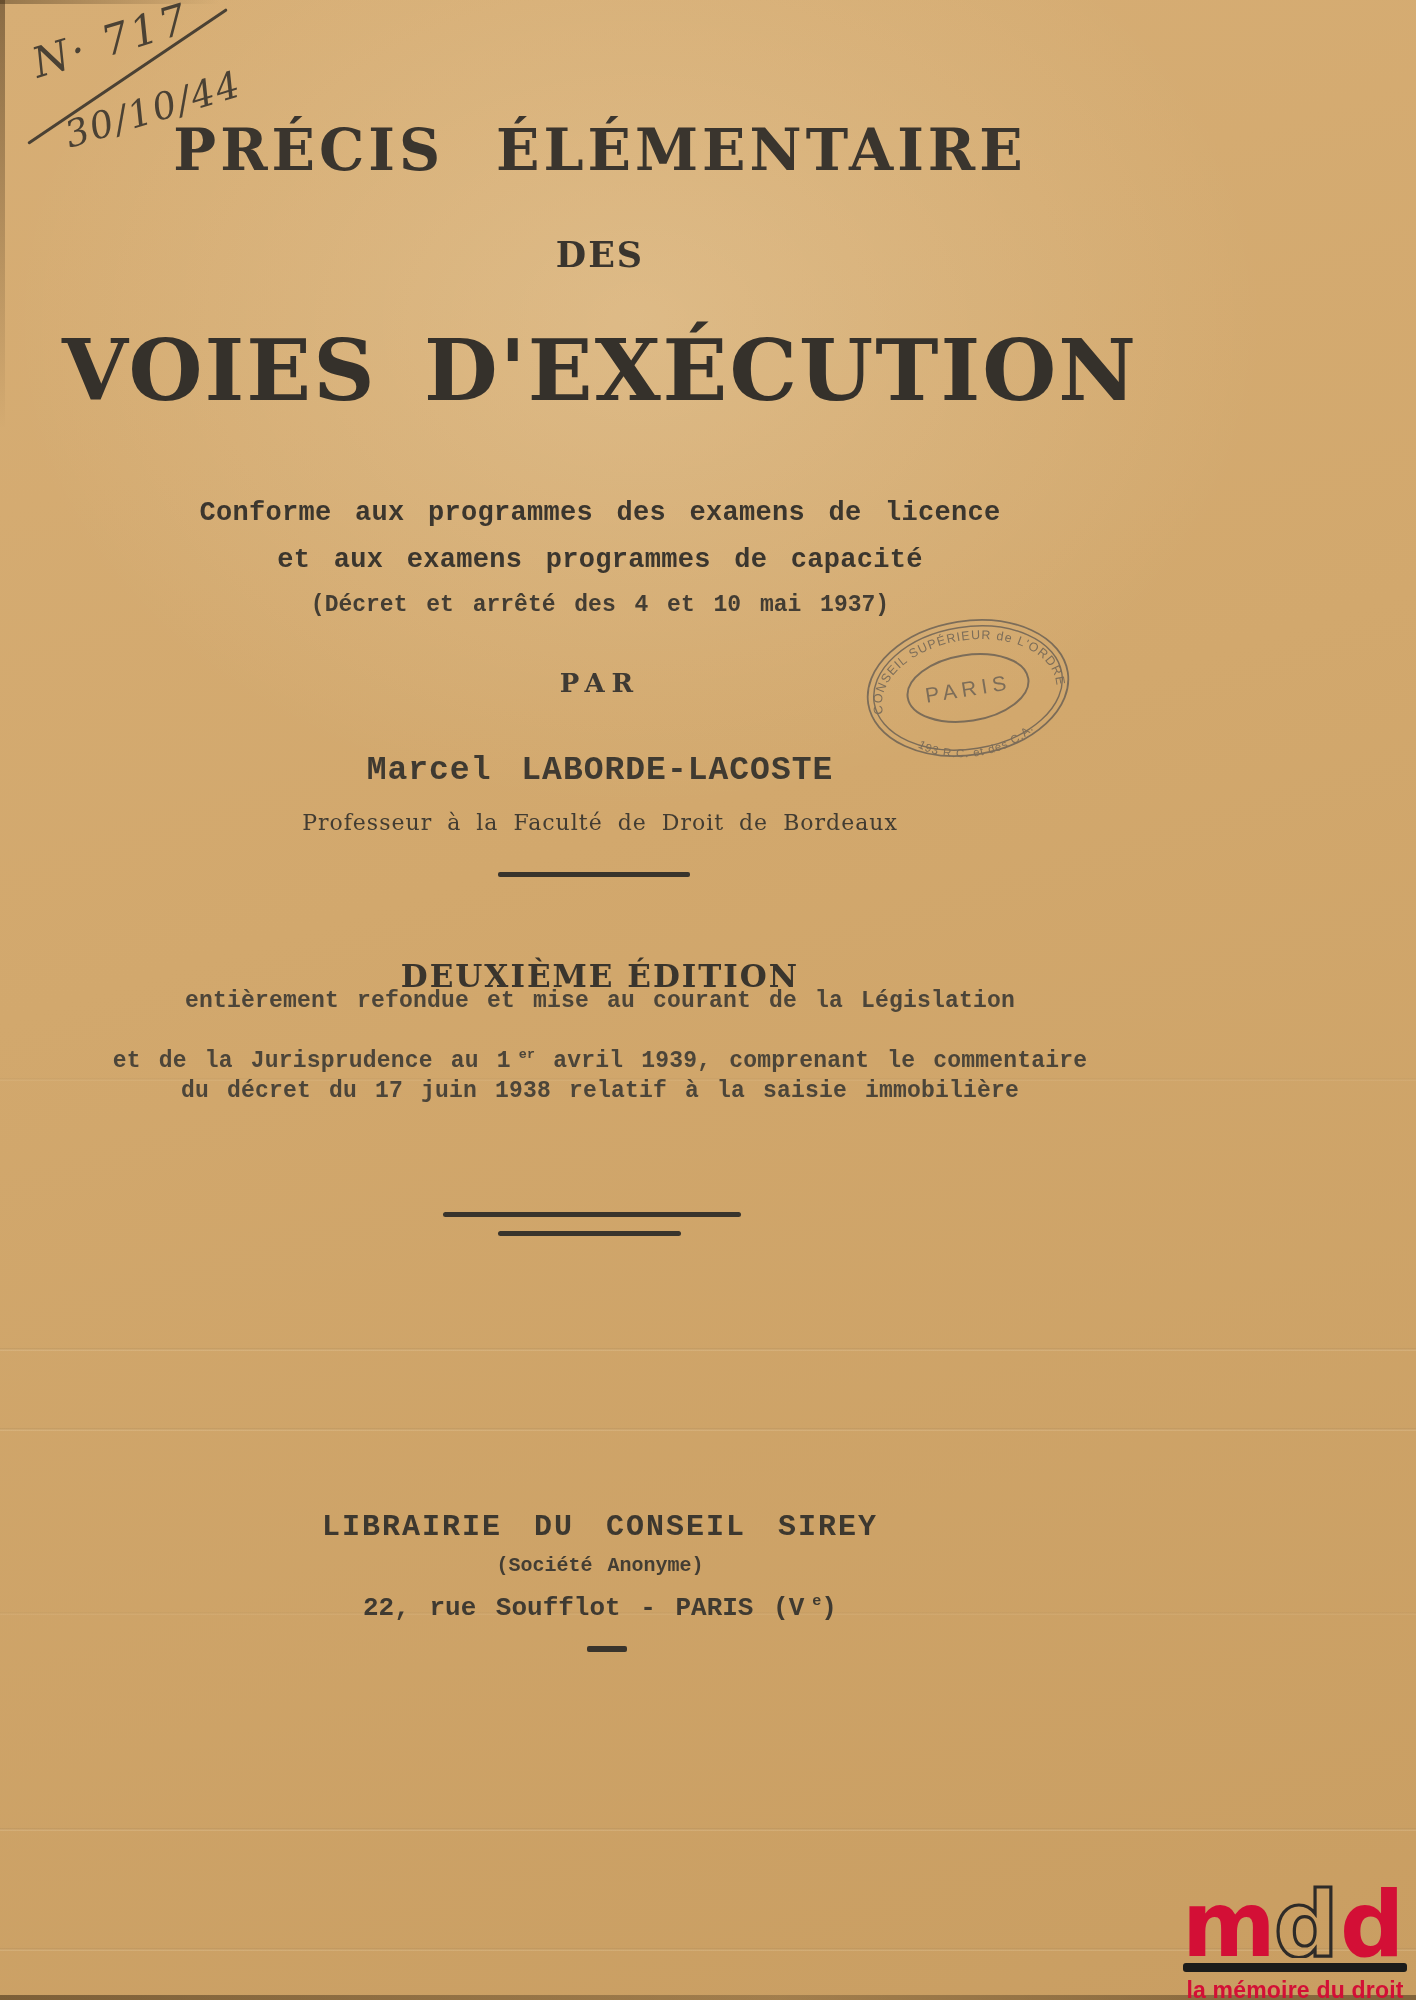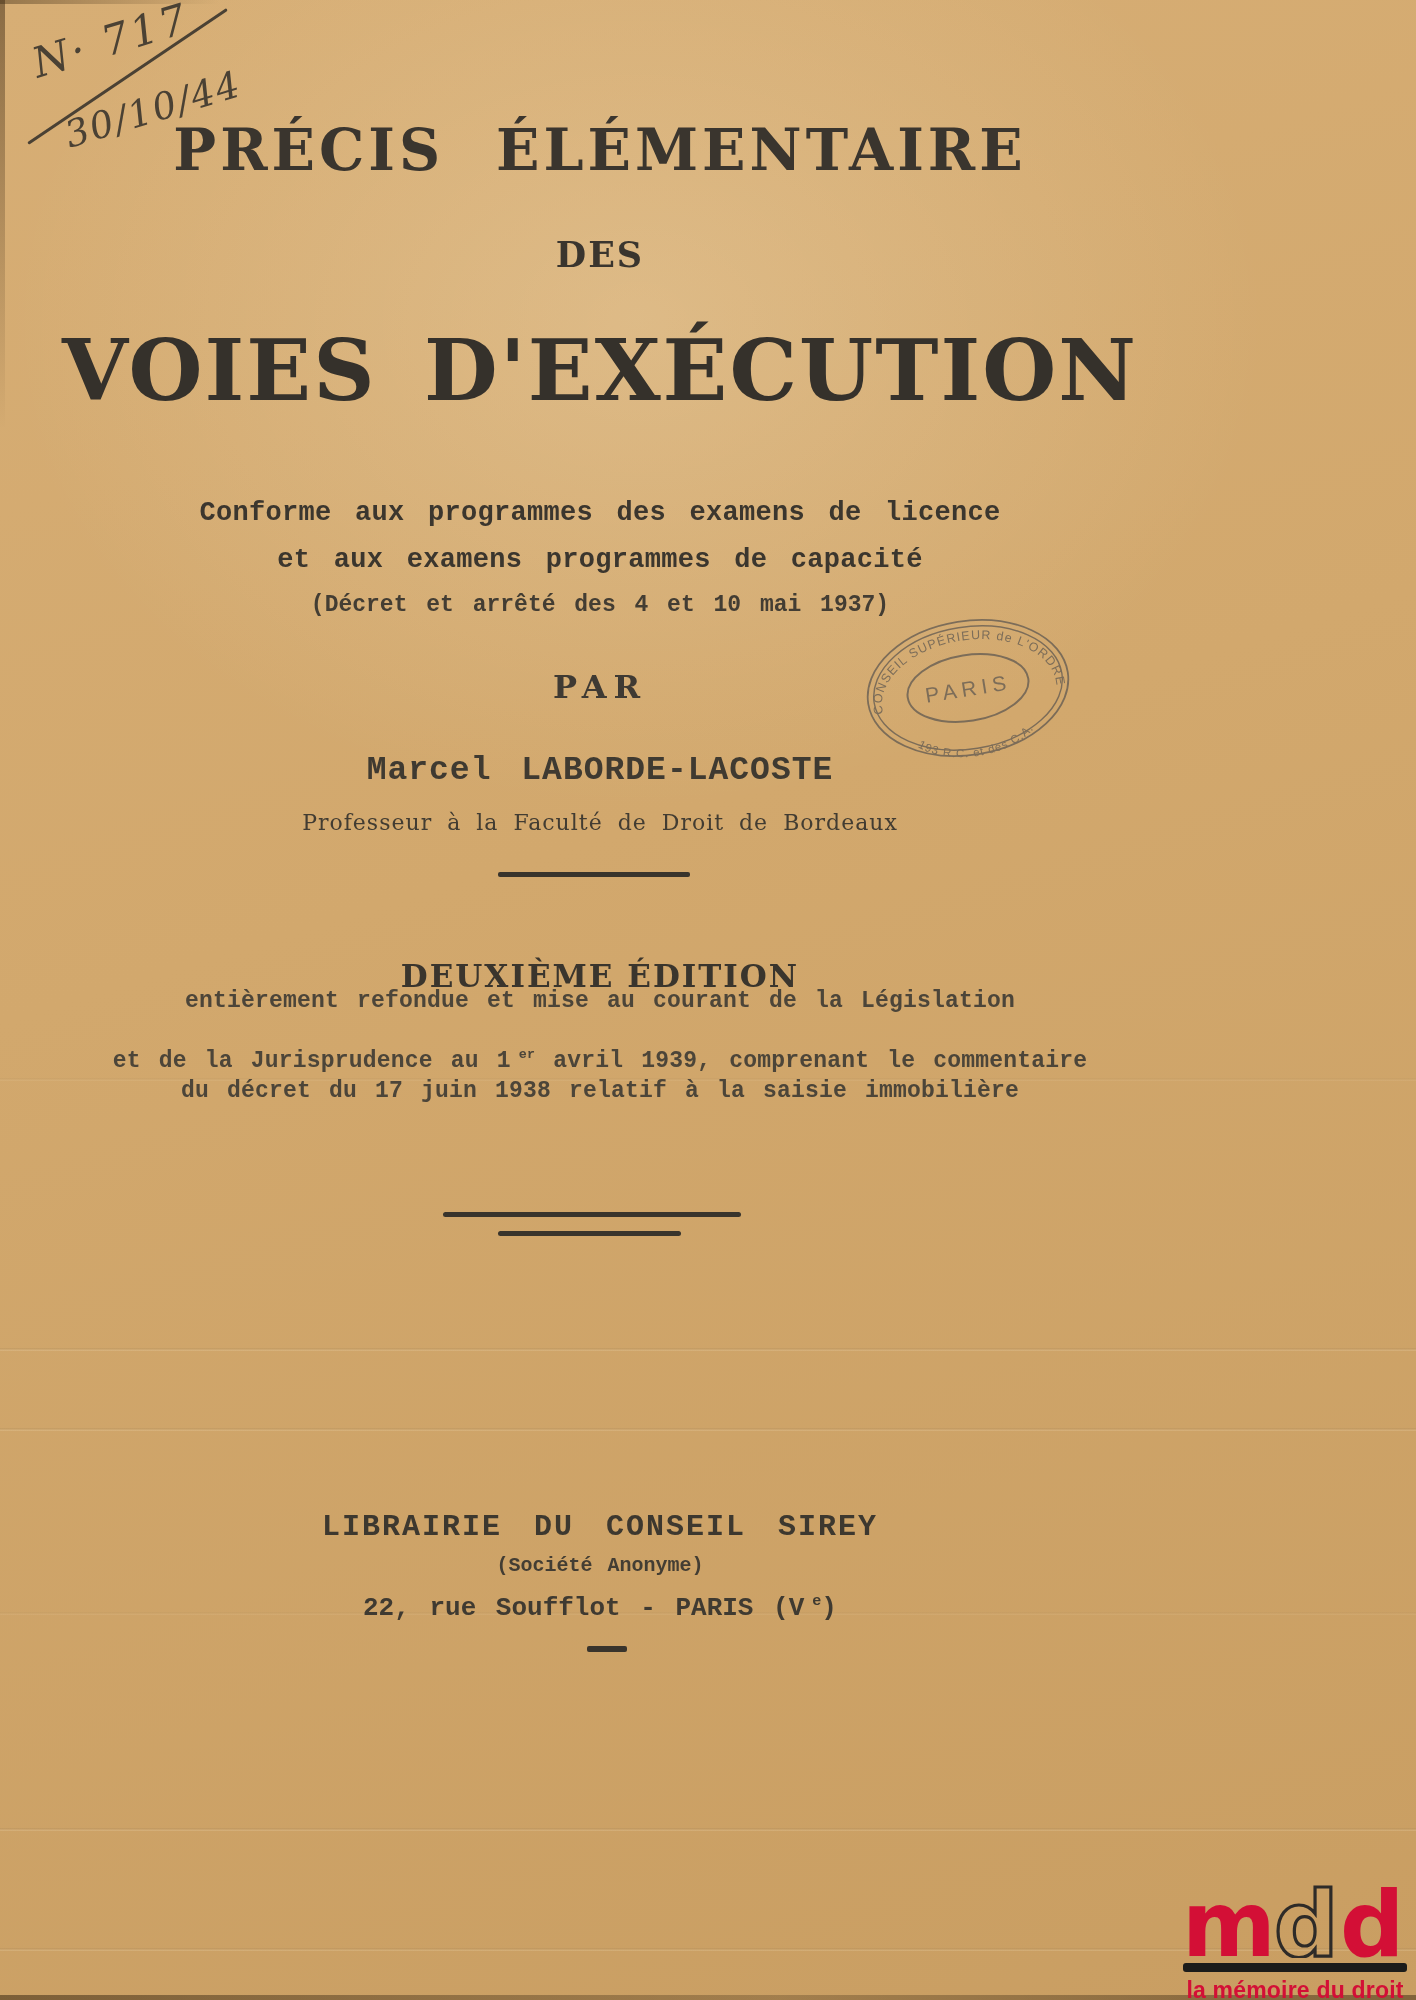--- a/index.html
+++ b/index.html
@@ -34,21 +34,21 @@
     transform:rotate(-34deg);transform-origin:0 50%;}
 
   
   .pre-title{top:116px;font-size:57px;font-weight:bold;letter-spacing:4px;word-spacing:28px;color:#3a352e;}
   .des{top:234px;font-size:35px;font-weight:bold;letter-spacing:2px;color:#3a352e;}
   .main-title{top:320px;font-size:85px;font-weight:bold;letter-spacing:2px;word-spacing:16px;color:#35312b;}
 
   .sub1{top:498px;font-size:27px;font-weight:bold;letter-spacing:.3px;word-spacing:7px;color:#3b362e;}
   .sub2{top:545px;font-size:27px;font-weight:bold;letter-spacing:.3px;word-spacing:7px;color:#3b362e;}
   .decree{top:592px;font-size:23px;font-weight:bold;word-spacing:5px;color:#433d33;}
-  .par{top:668px;font-size:32px;font-weight:bold;letter-spacing:7px;color:#3f3a33;}
+  .par{top:668px;font-size:26px;font-weight:bold;letter-spacing:7px;color:#3f3a33;}
 
   .stamp{left:862px;top:616px;width:212px;height:144px;transform:rotate(-9deg);opacity:.82;}
 
   .author-name{top:752px;font-size:33px;font-weight:bold;letter-spacing:1px;word-spacing:9px;color:#3f3a31;}
   .author-role{top:810px;font-size:22px;letter-spacing:1px;word-spacing:7px;color:#423c32;}
 
   .rule1{top:872px;left:498px;width:192px;height:5px;background:#39342c;border-radius:2px;}
 
   .edition-h{top:958px;font-size:31px;font-weight:bold;letter-spacing:2px;color:#3a352d;}
   .edl{font-size:23px;font-weight:bold;letter-spacing:.2px;word-spacing:4px;color:#4c4539;}

